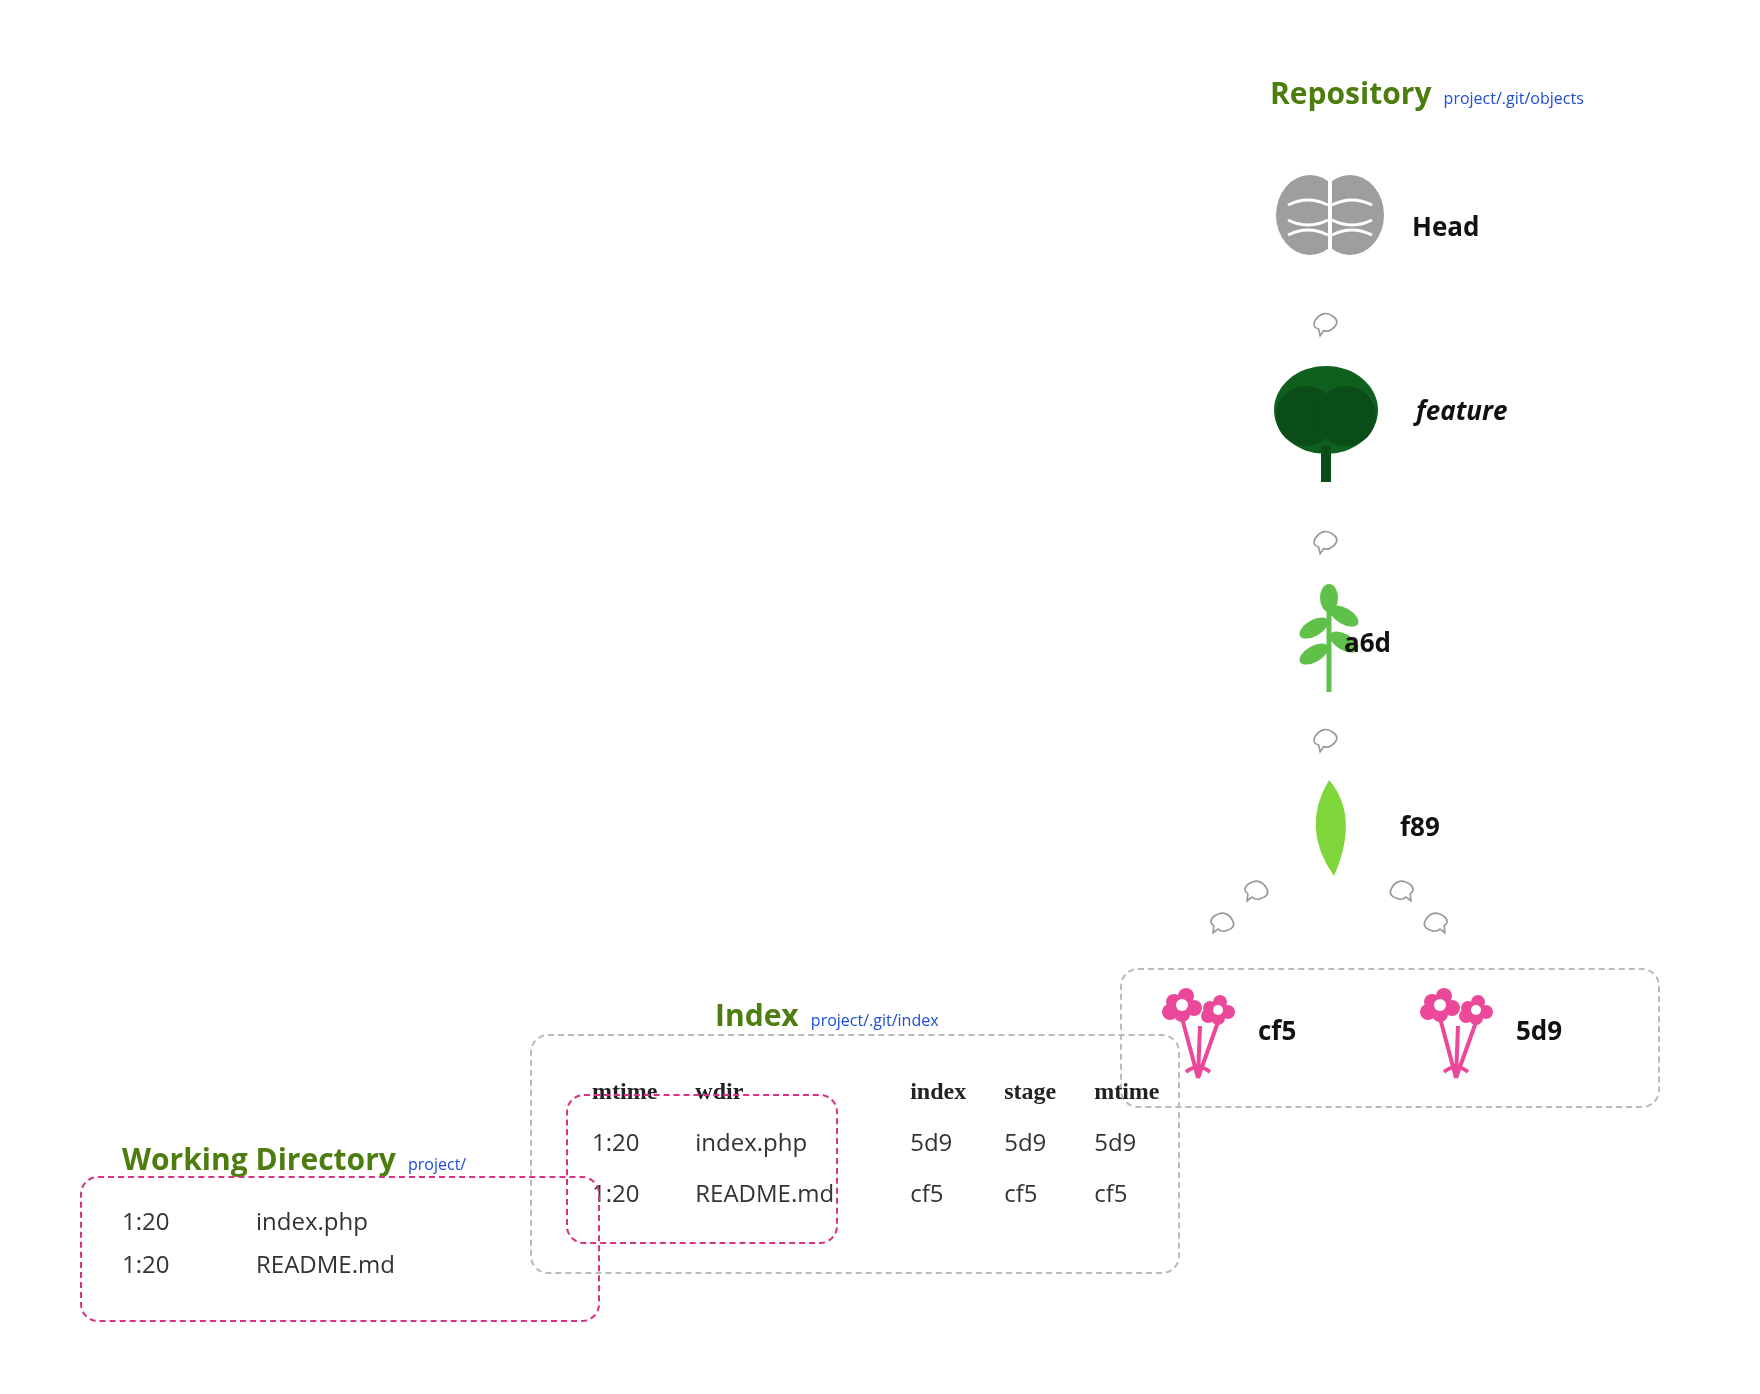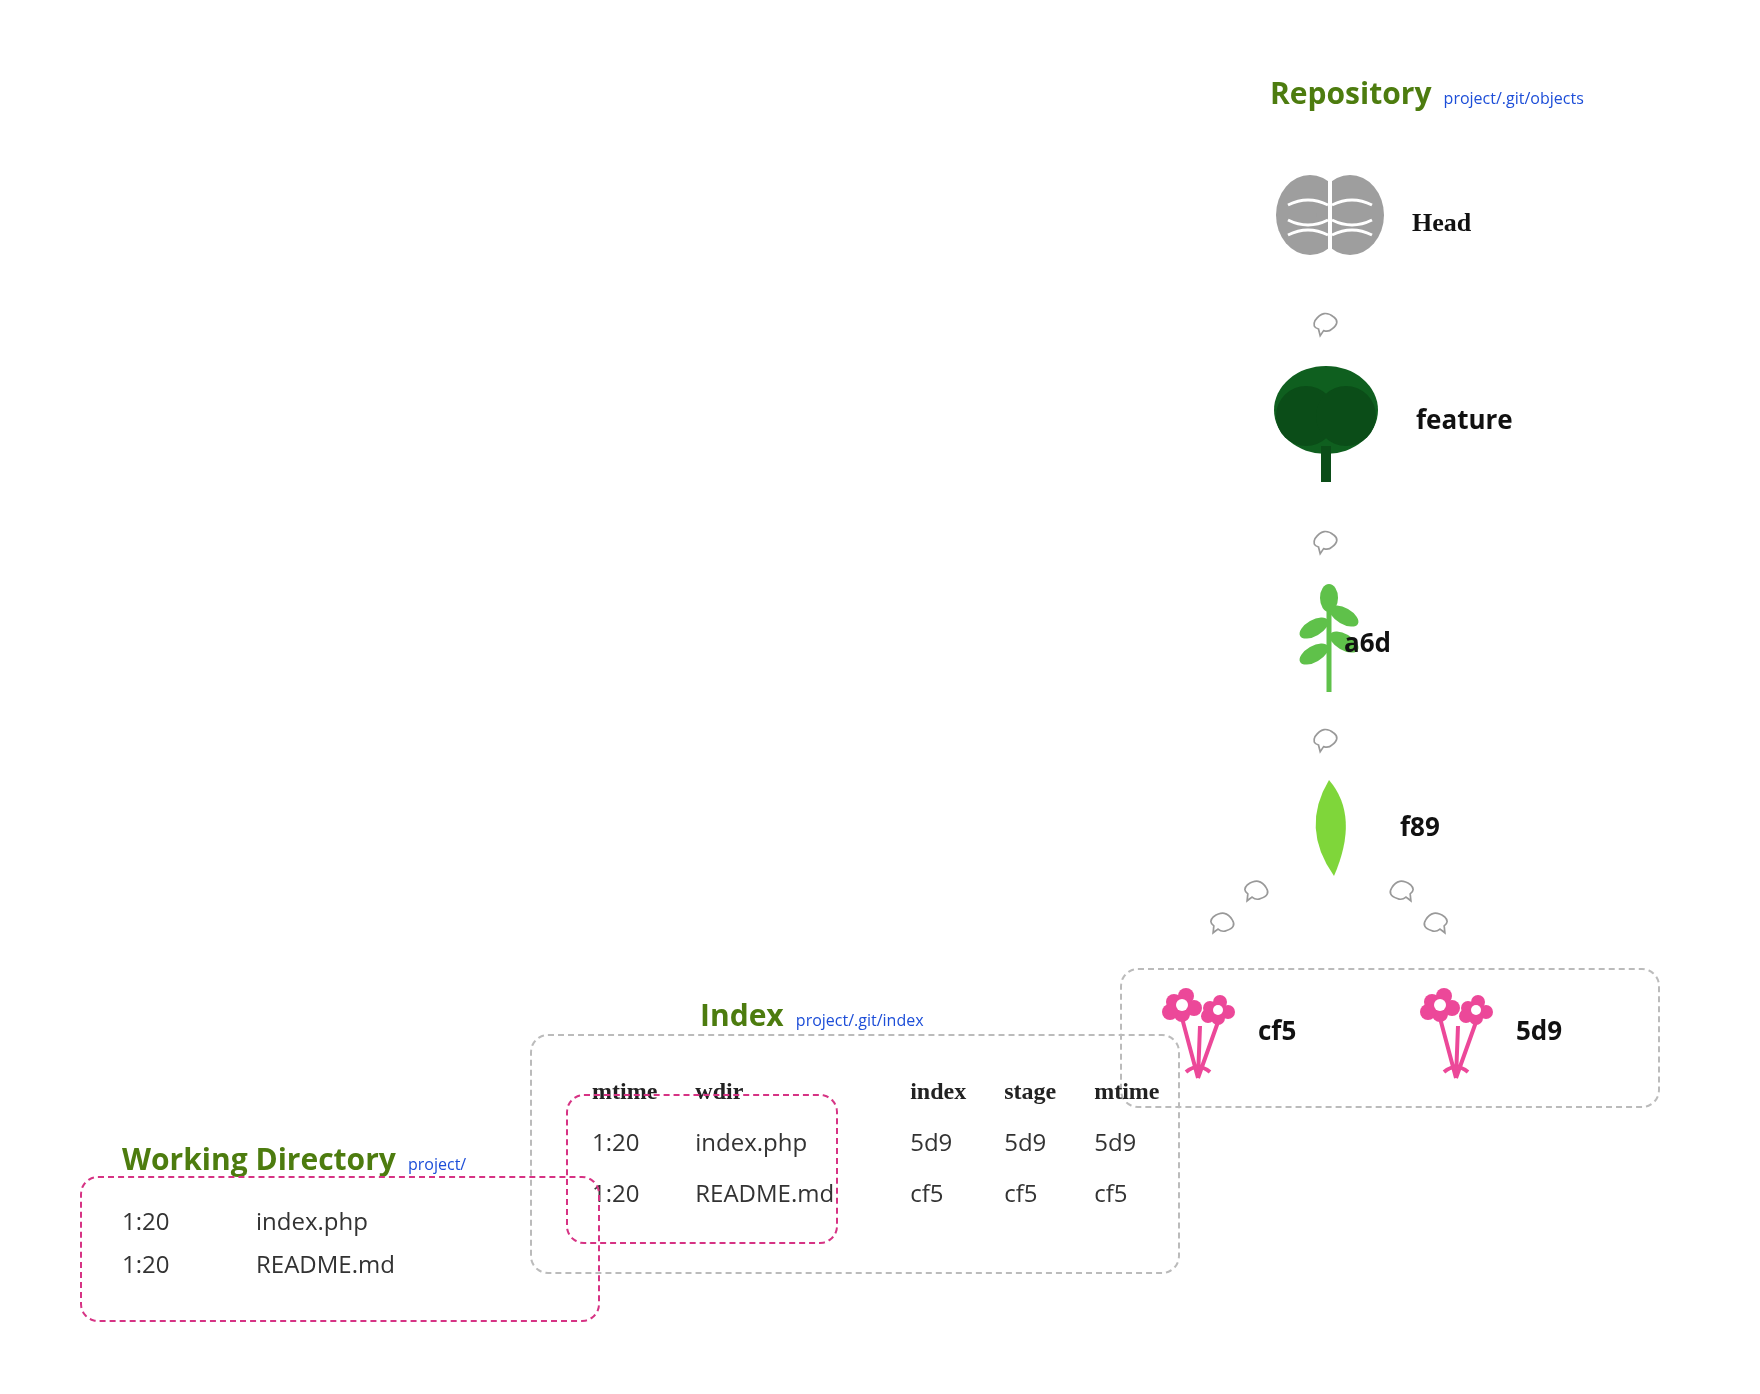--- a/index.html
+++ b/index.html
@@ -43,21 +43,21 @@
   }
   .pointer-icon {
     width: 34px; height: 30px;
     margin: 6px 0;
   }
   
   .wdir-title-wrap { position: absolute; top: 1138px; left: 122px; }
   .wdir-box { top: 1176px; left: 80px; width: 520px; height: 146px; padding: 26px 40px; }
   .wdir-row { display: flex; gap: 54px; font-size: 24px; color: #333; margin-bottom: 10px; }
   
-  .idx-title-wrap { position: absolute; top: 994px; left: 700px; }
+  .idx-title-wrap { position: absolute; top: 994px; left: 715px; }
   .idx-box { top: 1034px; left: 530px; width: 650px; height: 240px; padding: 30px 40px; }
   .idx-table th { font-weight: 700; font-size: 24px; padding: 10px 18px; text-align: left; font-family: Liberation Serif, serif; }
   .idx-table td { font-size: 24px; color: #333; padding: 8px 18px; }
   .idx-pink { top: 1094px; left: 566px; width: 272px; height: 150px; }
   
   .blob-box { top: 968px; left: 1120px; width: 540px; height: 140px; }
   
   .icon { display: block; }
 </style>
 </head>
@@ -74,37 +74,37 @@
     <svg class="icon" width="120" height="100" viewBox="0 0 120 100">
       <g fill="#9e9e9e">
         <ellipse cx="40" cy="50" rx="34" ry="40"></ellipse>
         <ellipse cx="80" cy="50" rx="34" ry="40"></ellipse>
         <rect x="58" y="12" width="4" height="76" fill="#fff"></rect>
         <path d="M18 40 q20 -10 40 0 M18 55 q20 10 40 0 M18 70 q20 -10 40 0" stroke="#fff" stroke-width="3" fill="none"></path>
         <path d="M62 40 q20 -10 40 0 M62 55 q20 10 40 0 M62 70 q20 -10 40 0" stroke="#fff" stroke-width="3" fill="none"></path>
       </g>
     </svg>
   </div>
-  <span class="node-label" style="top:208px; left:1412px;font-family:Liberation Serif, serif;">Head</span>
+  <span class="node-label" style="top:208px; left:1412px;">Head</span>
 
   <div style="position:absolute; top:302px; left:1310px;">
     <svg class="pointer-icon" viewBox="0 0 40 34">
         <path d="M6 14 q10 -14 22 -4 q8 6 -2 14 q-4 4 -10 2 l-4 6 l-2 -8 q-8 -2 -4 -10z" fill="none" stroke="#999" stroke-width="2"></path>
       </svg>
   </div>
 
   <div style="position:absolute; top:360px; left:1266px;">
     <svg class="icon" width="120" height="130" viewBox="0 0 120 130">
       <ellipse cx="60" cy="50" rx="52" ry="44" fill="#0f5f1f"></ellipse>
       <ellipse cx="40" cy="56" rx="30" ry="30" fill="#0b4d18"></ellipse>
       <ellipse cx="80" cy="56" rx="30" ry="30" fill="#0b4d18"></ellipse>
       <rect x="55" y="86" width="10" height="36" fill="#0b4d18"></rect>
     </svg>
   </div>
-  <span class="node-label" style="top:401px; left:1416px;">feature</span>
+  <span class="node-label" style="top:392px; left:1416px;font-style:italic;">feature</span>
 
   <div style="position:absolute; top:520px; left:1310px;">
     <svg class="pointer-icon" viewBox="0 0 40 34">
         <path d="M6 14 q10 -14 22 -4 q8 6 -2 14 q-4 4 -10 2 l-4 6 l-2 -8 q-8 -2 -4 -10z" fill="none" stroke="#999" stroke-width="2"></path>
       </svg>
   </div>
 
   <div style="position:absolute; top:584px; left:1284px;">
     <svg class="icon" width="90" height="110" viewBox="0 0 90 110">
       <path d="M45 108 L45 20" stroke="#5fc14a" stroke-width="5" fill="none"></path>

